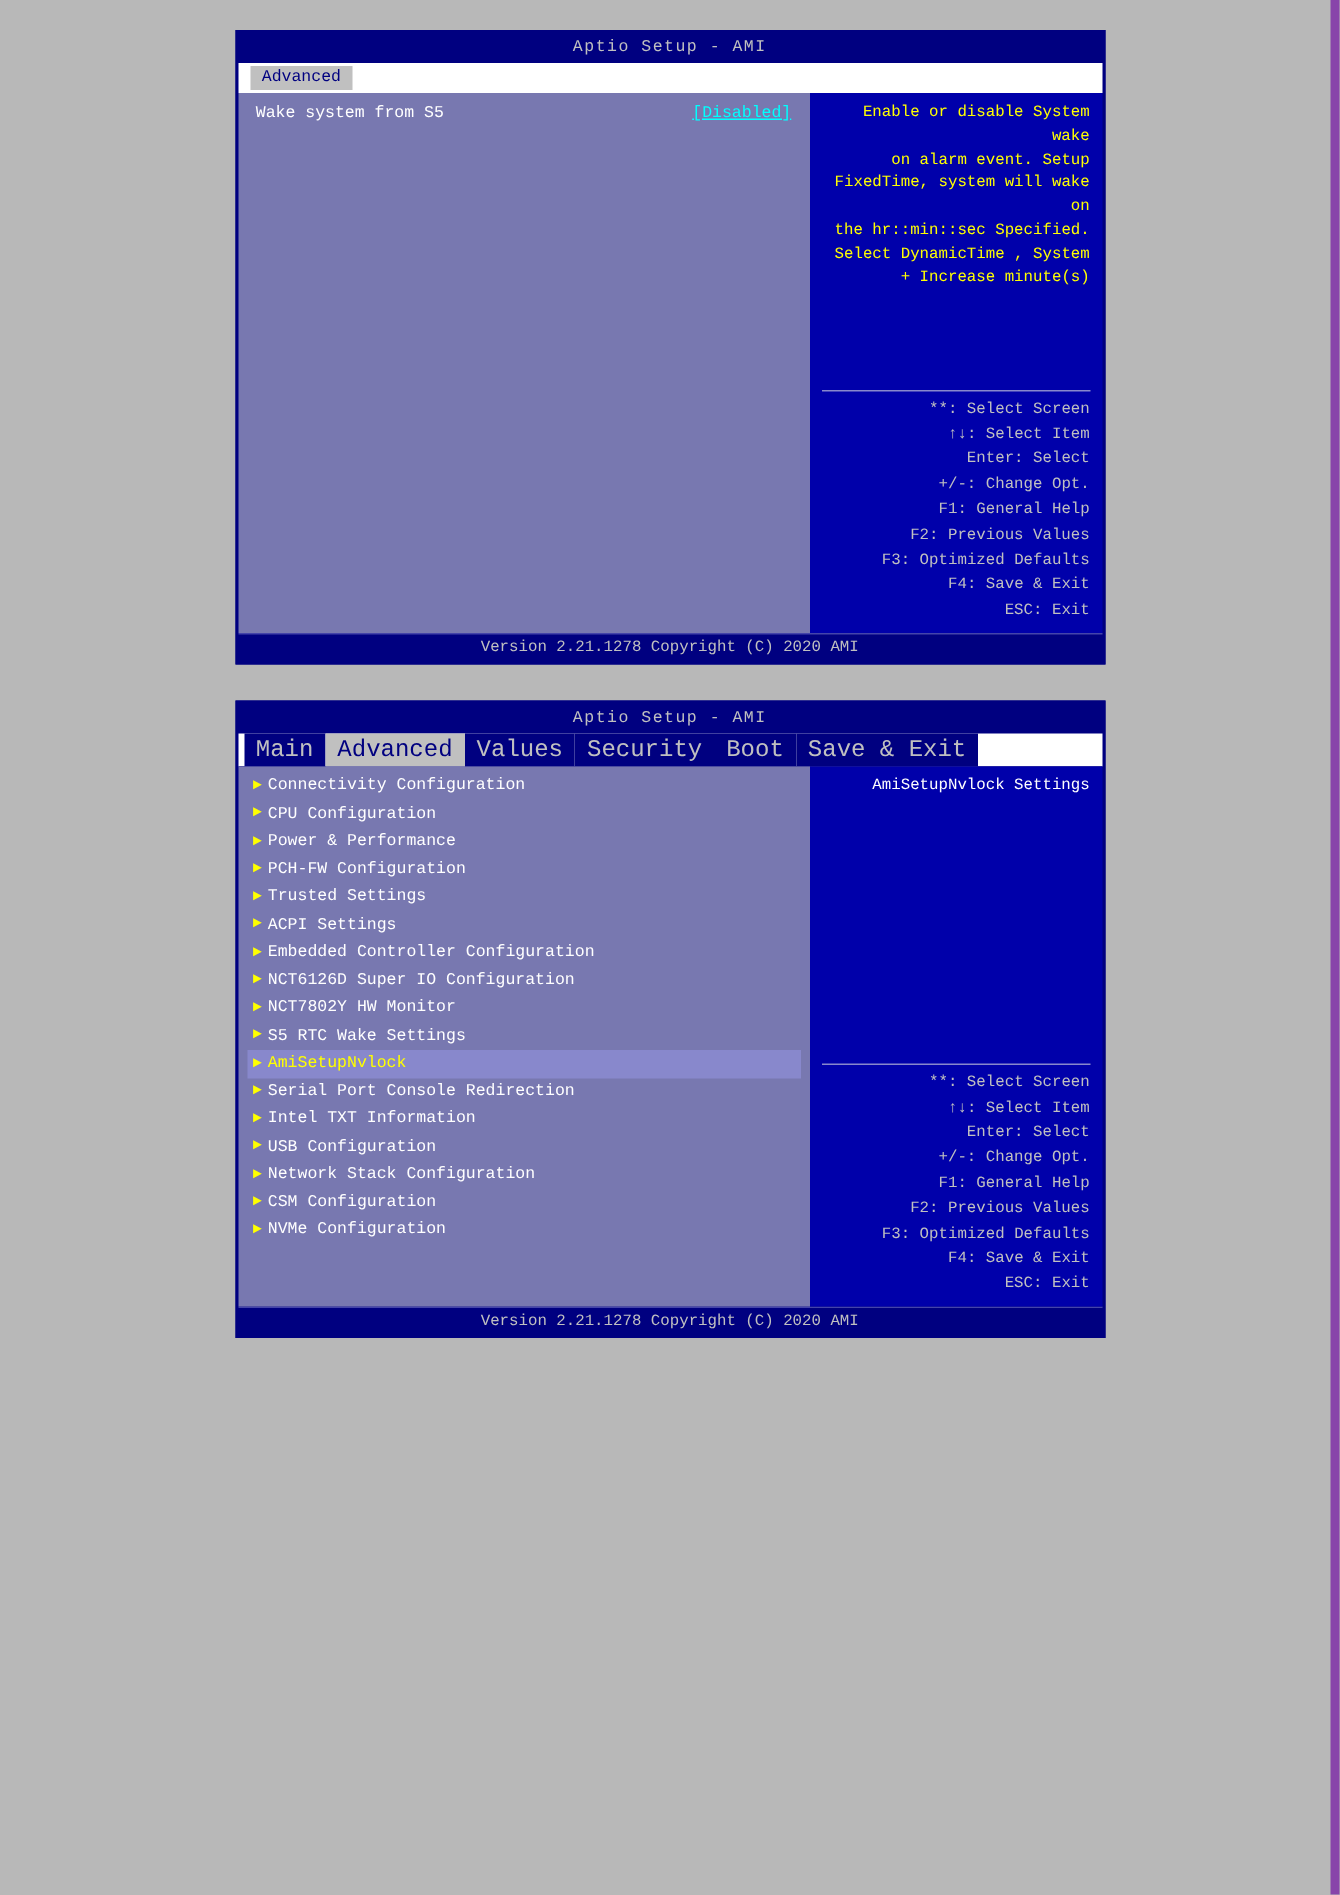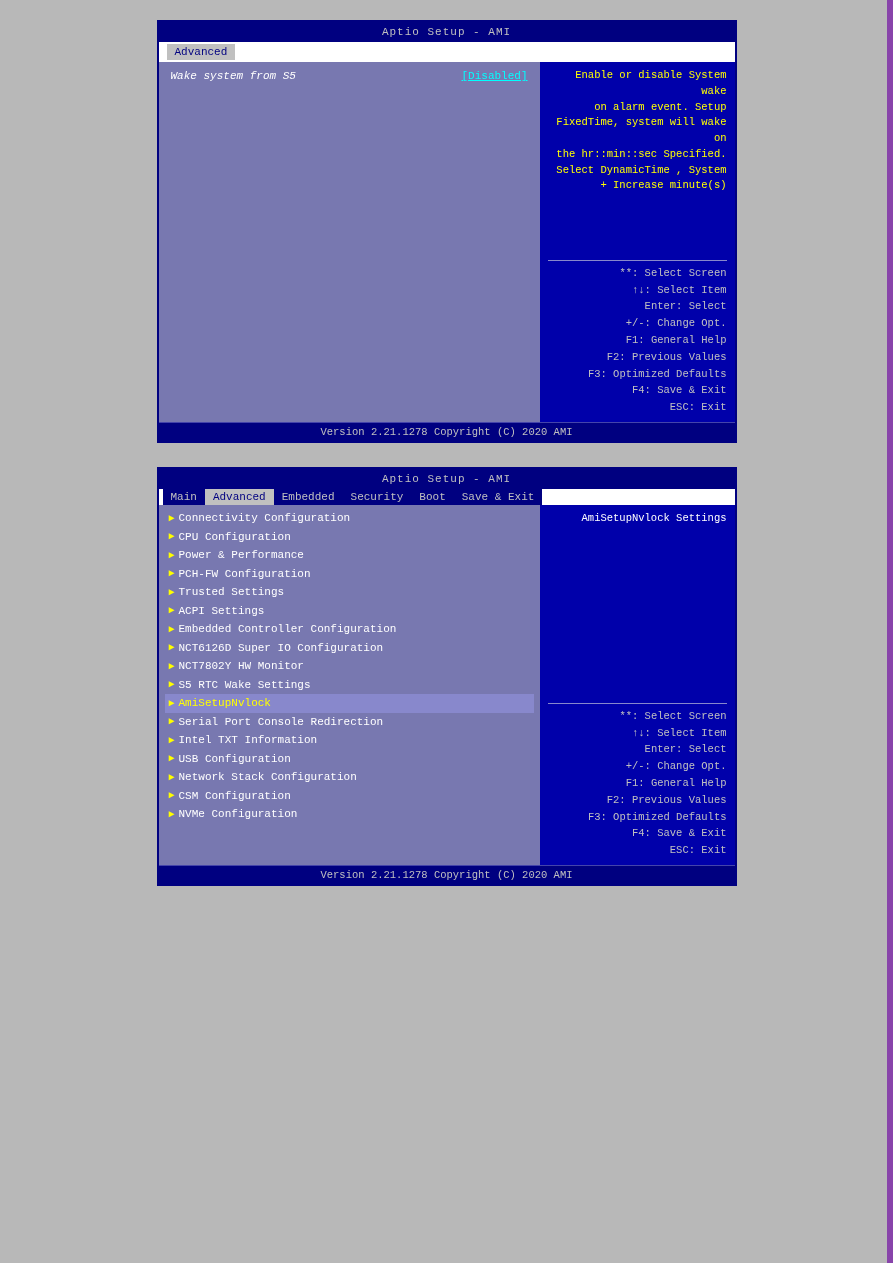--- a/index.html
+++ b/index.html
@@ -52,21 +52,21 @@
 
     
     .bios-tabs {
       display: flex;
       background: #ffffff;
       padding: 0 4px;
     }
 
     .bios-tab {
       padding: 2px 8px;
-      font-size: 11px;
+      font-size: 16px;
       color: #c0c0c0;
       cursor: pointer;
       background: #000080;
     }
 
     .bios-tab.active {
       background: #c0c0c0;
       color: #000080;
     }
 
@@ -128,21 +128,20 @@
     .bios-setting-row {
       display: flex;
       padding: 2px 4px;
       color: #ffffff;
       font-size: 11px;
     }
 
     .bios-setting-label {
       flex: 1;
       color: #ffffff;
-      font-style: italic;
     }
 
     .bios-setting-value {
       color: #00ffff;
       margin-left: 10px;
       text-decoration: underline;
     }
 
     
     .bios-menu-item {
@@ -226,21 +225,21 @@
 
   <div class="bios-screen">
 
     <div class="bios-title-bar">
       <span>Aptio Setup - AMI</span>
     </div>
 
     <div class="bios-tabs">
       <div class="bios-tab">Main</div>
       <div class="bios-tab active">Advanced</div>
-      <div class="bios-tab">Embedded</div>
+      <div class="bios-tab">Values</div>
       <div class="bios-tab">Security</div>
       <div class="bios-tab">Boot</div>
       <div class="bios-tab">Save &amp; Exit</div>
     </div>
 
     <div class="bios-content">
       <div class="bios-left" style="padding: 4px 6px;">
         <div class="bios-menu-item">
             <span class="arrow">►</span>
             <span>Connectivity Configuration</span>

